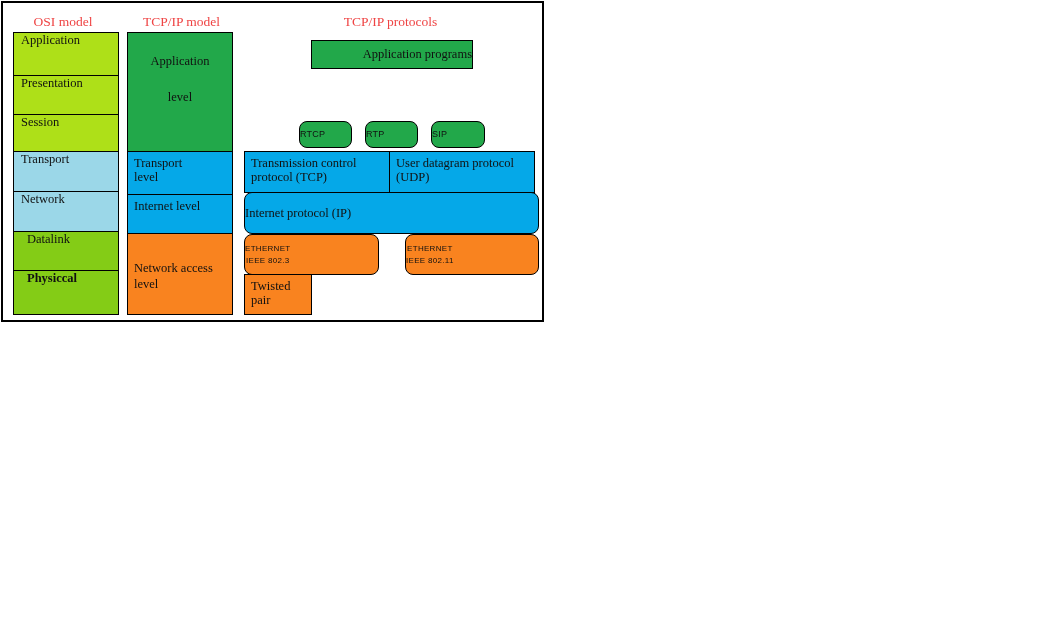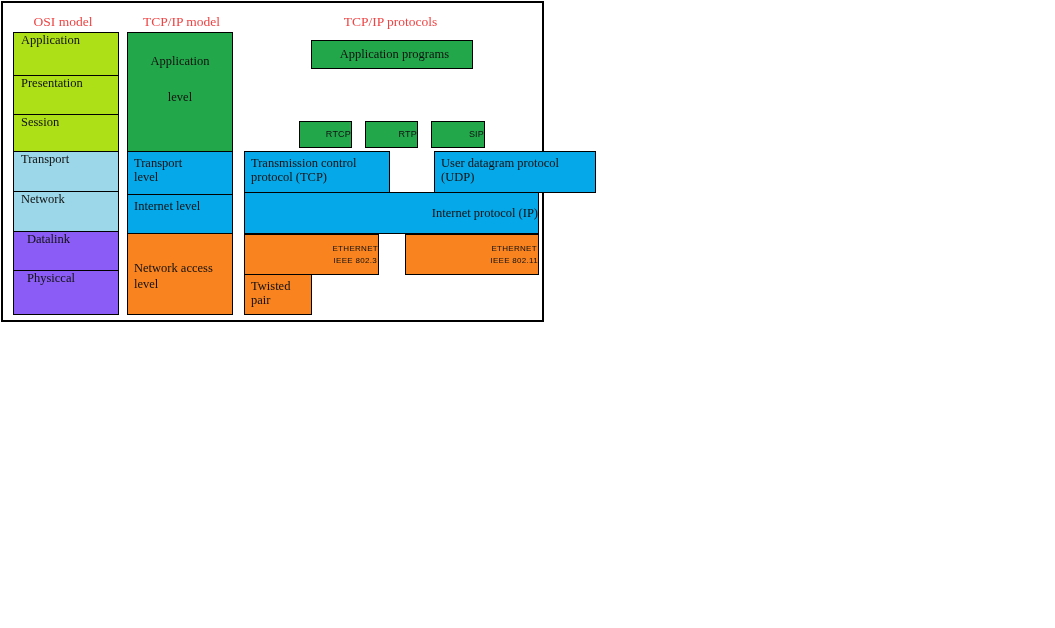--- a/index.html
+++ b/index.html
@@ -50,30 +50,30 @@
     font-size: 12.5px;
     line-height: 1.15;
     color: #111111;
     overflow: hidden;
   }
   .box .lbl {
     display: block;
     white-space: pre-line;
   }
   
-  .tl  { padding: 3px 0 0 5px; text-align: center; }
+  .tl  { padding: 3px 0 0 5px; text-align: right; }
   .tl2 { padding: 4px 0 0 6px; text-align: left; }
-  .vcc { display: flex; align-items: center; justify-content: flex-end; text-align: center; }
+  .vcc { display: flex; align-items: center; justify-content: flex-start; text-align: center; border-radius: 8px; }
   .osi-lbl { display: flex; align-items: center; justify-content: flex-start; padding-left: 7px; }
   .osi-lbl-ind { padding-left: 13px; }
 
   
   .c-lime   { background: #aee018; }
   .c-skyblue{ background: #9bd7e8; }
-  .c-beige  { background: #8b5cf6; }
+  .c-beige  { background: #84cc16; }
   .c-green  { background: #22a84a; }
   .c-blue   { background: #05a8e8; }
   .c-orange { background: #f9831f; }
 
   .sans {
     font-family: "Liberation Sans", sans-serif;
     font-size: 9px;
     letter-spacing: 0.2px;
   }
   .sans-md {
@@ -107,21 +107,21 @@
   <div class="box c-skyblue" style="left:10px; top:148px; width:106px; height:41px;">
     <span class="lbl osi-lbl" style="height:100%;">Transport</span>
   </div>
   <div class="box c-skyblue" style="left:10px; top:188px; width:106px; height:41px;">
     <span class="lbl osi-lbl" style="height:100%;">Network</span>
   </div>
   <div class="box c-beige" style="left:10px;  top:228px; width:106px; height:40px;">
     <span class="lbl osi-lbl osi-lbl-ind" style="height:100%;">Datalink</span>
   </div>
   <div class="box c-beige" style="left:10px;  top:267px; width:106px; height:45px;">
-    <span class="lbl osi-lbl osi-lbl-ind" style="height:100%;">Physiccal</span>
+    <span class="lbl osi-lbl osi-lbl-ind" style="height:100%;font-weight:bold;">Physiccal</span>
   </div>
 
   <div class="box c-green" style="left:124px; top:29px; width:106px; height:120px;">
     <span class="lbl" style="display:block; padding-top:19px; text-align:center; line-height:1.45;">Application
 
 level</span>
   </div>
   <div class="box c-blue" style="left:124px; top:148px; width:106px; height:44px;">
     <span class="lbl tl2">Transport
 level</span>
@@ -145,21 +145,21 @@
     <span class="lbl sans">RTP</span>
   </div>
   <div class="box c-green vcc" style="left:428px; top:118px; width:54px; height:27px;">
     <span class="lbl sans">SIP</span>
   </div>
 
   <div class="box c-blue" style="left:241px; top:148px; width:146px; height:42px;">
     <span class="lbl tl2">Transmission control
 protocol (TCP)</span>
   </div>
-  <div class="box c-blue" style="left:386px; top:148px; width:162px; height:42px;margin-left:45px;">
+  <div class="box c-blue" style="left:386px; top:148px; width:146px; height:42px;">
     <span class="lbl tl2">User datagram protocol
 (UDP)</span>
   </div>
 
   <div class="box c-blue vcc" style="left:241px; top:189px; width:295px; height:42px;">
     <span class="lbl">Internet protocol (IP)</span>
   </div>
 
   <div class="box c-orange vcc" style="left:241px; top:231px; width:135px; height:41px;">
     <span class="lbl sans-sm" style="line-height:1.45;">ETHERNET

